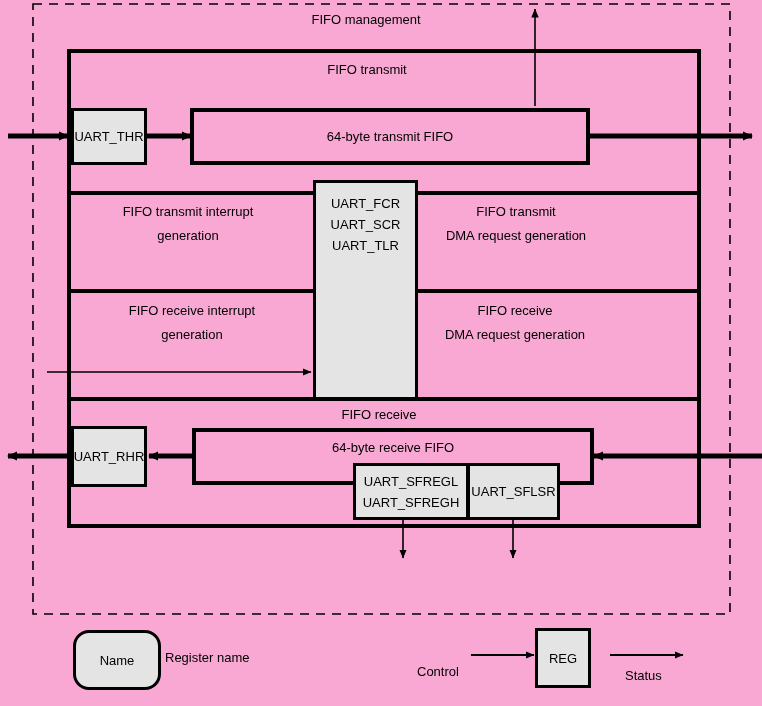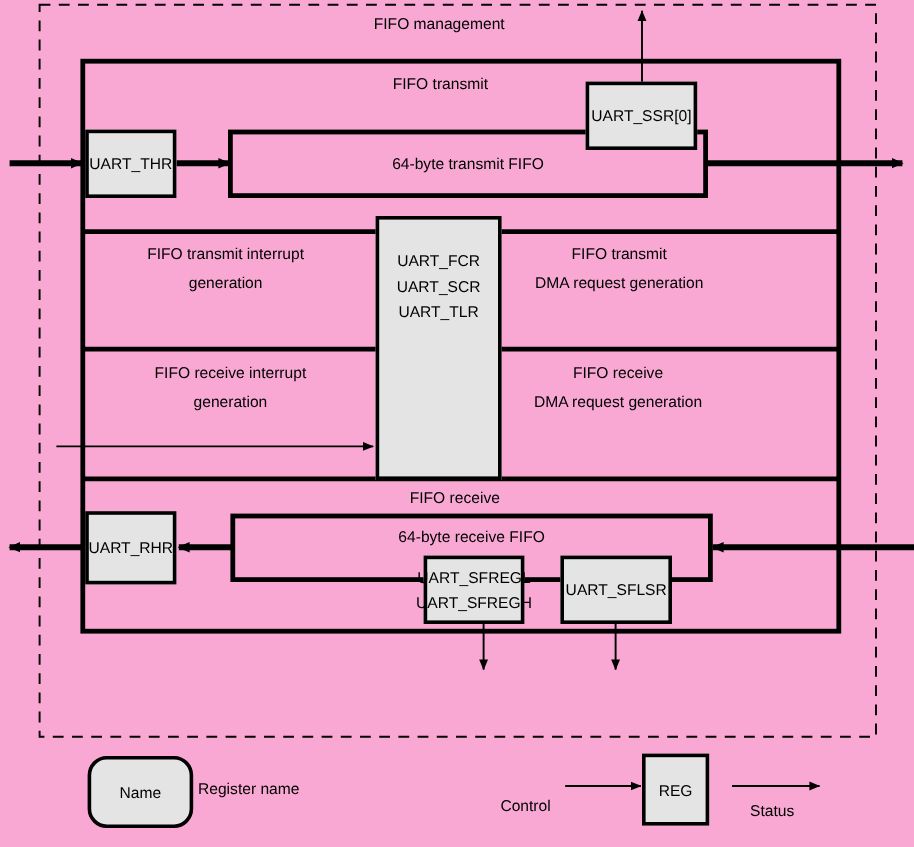--- a/index.html
+++ b/index.html
@@ -125,35 +125,32 @@
   <div class="lbl ctr" style="left:515px; top:327px;">DMA request generation</div>
 
   <div class="lbl ctr" style="left:379px; top:407px;">FIFO receive</div>
 
   <div class="lbl ctr" style="left:393px; top:440px;">64-byte receive FIFO</div>
 
   <div class="regbox" style="left:71px; top:108px; width:76px; height:57px;">
     <span>UART_THR</span>
   </div>
 
-  <div class="regbox" style="left:488px; top:68px; width:93px; height:57px;">
-    <span>UART_SSR[0]</span>
-  </div>
 
-  <div class="regbox" style="left:313px; top:180px; width:105px; height:220px; justify-content:flex-start; padding-top:24px;">
+  <div class="regbox" style="left:313px; top:180px; width:105px; height:220px; justify-content:flex-start; padding-top:10px;">
     <span>UART_FCR</span>
     <span>UART_SCR</span>
     <span>UART_TLR</span>
   </div>
 
   <div class="regbox" style="left:71px; top:426px; width:76px; height:61px;">
     <span>UART_RHR</span>
   </div>
 
-  <div class="regbox" style="left:353px; top:463px; width:84px; height:57px;">
+  <div class="regbox" style="left:353px; top:463px; width:116px; height:57px;">
     <span>UART_SFREGL</span>
     <span>UART_SFREGH</span>
   </div>
 
   <div class="regbox" style="left:467px; top:463px; width:93px; height:57px;">
     <span>UART_SFLSR</span>
   </div>
 
   <div class="regbox" style="left:73px; top:630px; width:88px; height:60px;border-radius:16px;">
     <span>Name</span>

